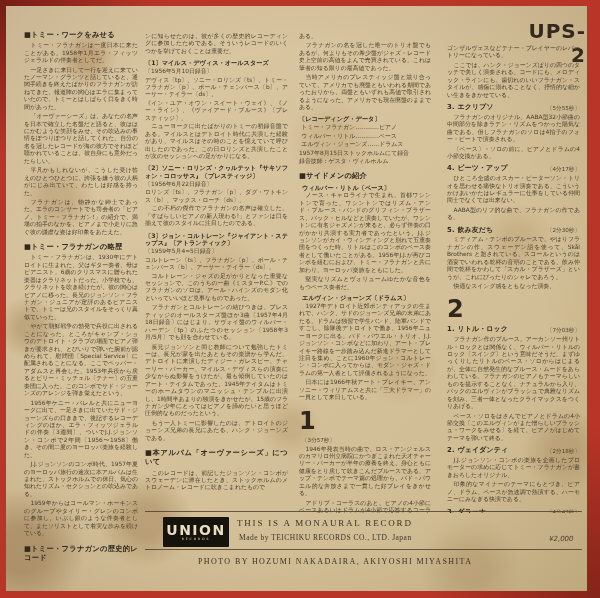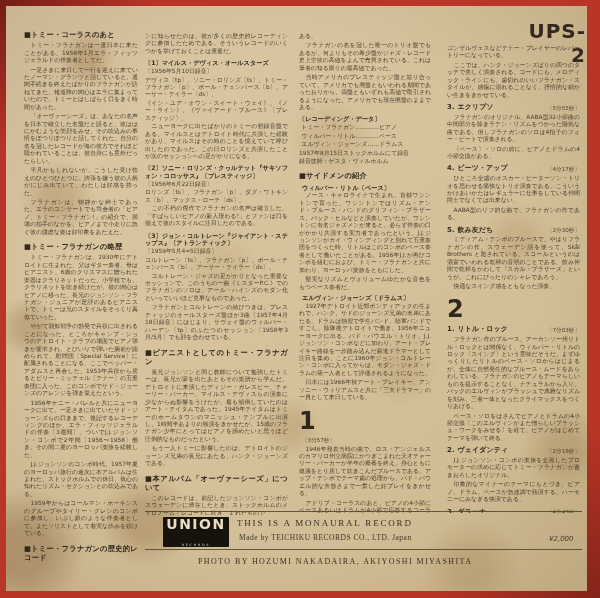--- a/index.html
+++ b/index.html
@@ -46,21 +46,21 @@
   .blk-h:first-child{margin-top:0;}
   .blk-d{font-weight:bold;font-size:6.2px;margin:4px 0 1px;color:#342b1f;}
   .blk-s{font-weight:bold;font-size:6.2px;margin:3px 0 1px;padding-left:.5em;color:#342b1f;}
   .blk-n{font-weight:bold;font-size:24px;line-height:1;margin:7px 0 3px;color:#2e271d;}
   .blk-tr{display:flex;justify-content:space-between;align-items:flex-end;margin:4px 0 2px;}
   .blk-tr .tname{font-weight:bold;font-size:6.9px;color:#322a1e;letter-spacing:.2px;}
   .blk-tr .time{font-weight:normal;font-size:5.6px;color:#4b3f2e;white-space:nowrap;margin-left:3px;}
   .rule{position:absolute;height:1px;background:#50432f;opacity:.85;}
   .union-box{
     position:absolute;left:157px;top:511px;width:66px;height:30px;background:#16120c;
-    display:flex;flex-direction:column;align-items:center;justify-content:space-between;border-radius:1px;
+    display:flex;flex-direction:column;align-items:center;justify-content:center;border-radius:1px;
   }
   .union-box .u-name{color:#e9ddc2;font-weight:bold;font-size:14px;letter-spacing:1.5px;line-height:1;}
   .union-box .u-sub{color:#e9ddc2;font-size:3px;letter-spacing:2px;line-height:1;margin-top:1px;}
   .mono-line{
     position:absolute;left:231px;top:512px;font-family:"Liberation Serif", serif;
     font-size:9px;letter-spacing:1.8px;color:#3a3127;white-space:nowrap;
   }
   .made-line{
     position:absolute;left:233px;top:527px;font-family:"Liberation Serif", serif;
     font-size:7.5px;letter-spacing:.5px;color:#3f352a;white-space:nowrap;text-align:right;
@@ -71,21 +71,21 @@
     font-size:8px;letter-spacing:1.4px;color:#3a3127;white-space:nowrap;padding-left:16px;
   }
 </style>
 </head>
 <body>
 
 <div class="paper">
   <div class="catalog">UPS-2</div>
 
   <div class="col" style="left:18px;top:24px;width:114px;height:556px;">
-      <div class="blk-h">■トミー・コーラスのあと</div>
+      <div class="blk-h">■トミー・ワークをみせる</div>
       <p class="blk-p">トミー・フラナガンは一度日本に来たことがある。1958年1月エラ・フィッツジェラルドの伴奏者としてだ。</p>
       <p class="blk-p">一足さきに来日して一行を迎えに来ていたノーマン・グランツと話していると、通関手続きを終えたばかりのフラナガンが訪ねてきた。報道陣の関心はエラに集まっていたので、トミーとはしばらく口をきく時間があった。</p>
       <p class="blk-p">「オーヴァーシーズ」は、あなたの名声を日本で確立した名盤だと語ると、彼ははにかむような笑顔をみせ、その吹込みの事情をぽつりぽつりと話してくれた。自分の名を冠したレコードが海の彼方でそれほど聴かれていることは、彼自身にも意外だったらしい。</p>
       <p class="blk-p">平凡かもしれないが、こうした受け答えのひとつひとつに、誇張を嫌う彼の人柄がにじみ出ていて、わたしは好感を持った。</p>
       <p class="blk-p">フラナガンは、物静かな紳士であった。エラのコンサートでも司会者の「ピアノ、トミー・フラナガン!」の紹介で、満場の拍手のなかを、ピアノまで小走りに急ぐ彼の謙虚な姿は好印象をあたえた。</p>
       <div class="blk-h">■トミー・フラナガンの略歴</div>
       <p class="blk-p">トミー・フラナガンは、1930年にデトロイトに生まれた。父はギター奏者、母はピアニスト。6歳のクリスマスに贈られた楽器はクラリネットだった。小学校でも、クラリネットを吹き続けたが、彼の関心はピアノに移った。長兄のジョンソン・フラナガン・ジュニアが定評のあるピアニストで、トミーは兄のスタイルをそっくり真似ていった。</p>
       <p class="blk-p">やがて朝鮮戦争の勃発で兵役に出されることになった。ところがキャンプ・ショウのデトロイト・クラブの場面でピアノ弾きが要求され、とびいりで弾いた腕前が認められて、慰問団〔Special Service〕に配属されることになる。ここでペッパー・アダムスと再会した。1953年兵役から戻るとビリー・ミッチェル〔テナー〕の五重奏団に入った。このコンボでサド・ジョーンズのアレンジを弾き覚えたという。</p>
       <p class="blk-p">1956年ケニー・バレルと共にニューヨークに出て、一足さきに出ていたサド・ジョーンズらの口ききで、後記するレコーディングのほか、エラ・フィッツジェラルドの伴奏〔3週間〕、ついでJ.J.ジョンソン・コンボで2年間〔1956〜1958〕働き、その間二度のヨーロッパ楽旅を経験した。</p>
       <p class="blk-p">J.J.ジョンソンのコンボ時代、1957年夏のヨーロッパ旅行の途次に本アルバムは生まれた。ストックホルムでの休日、気心の知れたリズム・セクションとの吹込みである。</p>
@@ -101,21 +101,20 @@
       <p class="blk-p">ニューヨークに出たばかりのトミーの初録音盤である。マイルスとはデトロイト時代に共演した経験があり、マイルスはその時のことを憶えていて呼び出したのであった。この日ロリンズと共演したことが次のセッションへの足がかりになる。</p>
       <div class="blk-d">〔2〕ソニー・ロリンズ・クヮルテット『サキソフォン・コロッサス』〔プレスティッジ〕</div>
       <p class="blk-i">〔1956年6月22日録音〕</p>
       <p class="blk-i">ロリンズ〔ts〕、フラナガン〔p〕、ダグ・ワトキンス〔b〕、マックス・ローチ〔ds〕。</p>
       <p class="blk-p">この不朽の傑作でフラナガンの名声は確立した。「すばらしいピアノの新人現わる!」とファンは口を揃えて彼のスタイルに注目したのである。</p>
       <div class="blk-d">〔3〕ジョン・コルトレーン『ジャイアント・ステップス』〔アトランティック〕</div>
       <p class="blk-i">〔1959年5月4=5日録音〕</p>
       <p class="blk-i">コルトレーン〔ts〕、フラナガン〔p〕、ポール・チェンバース〔b〕、アーサー・テイラー〔ds〕。</p>
       <p class="blk-p">コルトレーン・ジャズの足がかりとなった重要なセッションで、このうちの一曲《ミスターP.C.》でのフラナガンのソロは、アール・ハインズのモダン化といっていいほど見事なものであった。</p>
       <p class="blk-p">フラナガンとコルトレーンの結びつきは、プレスティッジのオールスターズ盤ほか3曲〔1957年4月18日録音〕にはじまり、サヴォイ盤のウィルバー・ハーデン〔tp〕のふたつのセッション〔1958年3月/5月〕でも顔を合わせている。</p>
-      <div class="blk-h">■ピアニストとしてのトミー・フラナガン</div>
       <p class="blk-p">長兄ジョンソンと同じ教師について勉強したトミーは、長兄が家を出たあともその楽譜から学んだ。デトロイトに来演したディジー・ガレスピー、チャーリー・パーカー、マイルス・デヴィスらの演奏に少なからぬ影響をうけたが、最も傾倒していたのはアート・テイタムであった。1945年テイタムはトミーのホームタウンのマニッシュ・テンプルに出演し、1時間半あまりの独演をきかせたが、15歳のフラナガン少年にとってはピアノを諦めたいと思うほど圧倒的なものだったという。</p>
       <p class="blk-p">もう一人トミーに影響したのは、デトロイトのジョーンズ兄弟の長兄にあたる、ハンク・ジョーンズである。</p>
       <div class="blk-h">■本アルバム「オーヴァーシーズ」について</div>
       <p class="blk-p">このレコードは、前記したジョンソン・コンボがスウェーデンに滞在したとき、ストックホルムのメトロノーム・レコードに吹きこまれたもので</p>
     </div>
   <div class="col" style="left:293px;top:27px;width:132px;height:482px;">
       <p class="blk-c">ある。</p>
       <p class="blk-p">フラナガンの名を冠した唯一のトリオ盤でもあるが、何よりもその希少盤がジャズ・レコード史上空前の高値をよんで売買されている。これは筆者の知る限りの最高値であった。</p>
       <p class="blk-p">当時アメリカのプレスティッジ盤と競り合っていて、アメリカでも廃盤ともいわれる期間であったおりから、両盤ともいずれも高値で取引されるようになった。アメリカでも現在廃盤のままである。</p>
       <div class="blk-d">〔レコーディング・データ〕</div>

